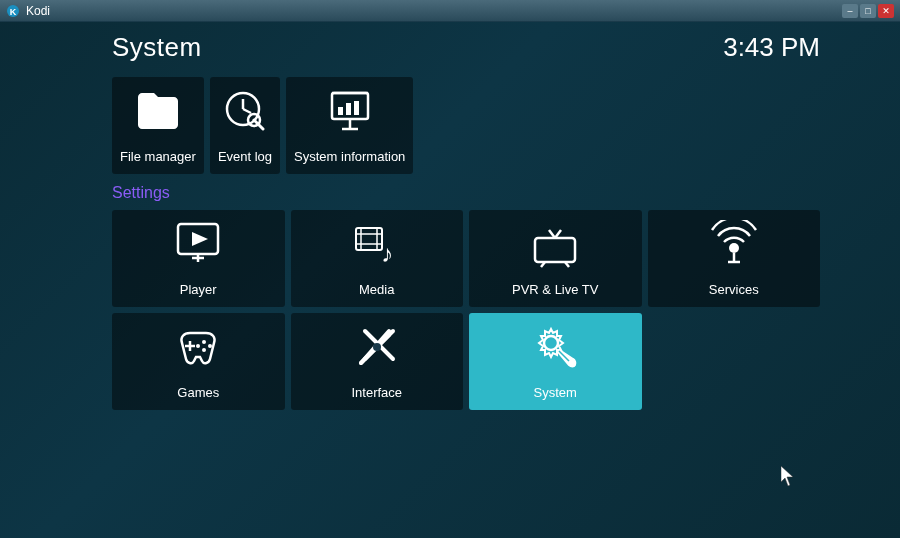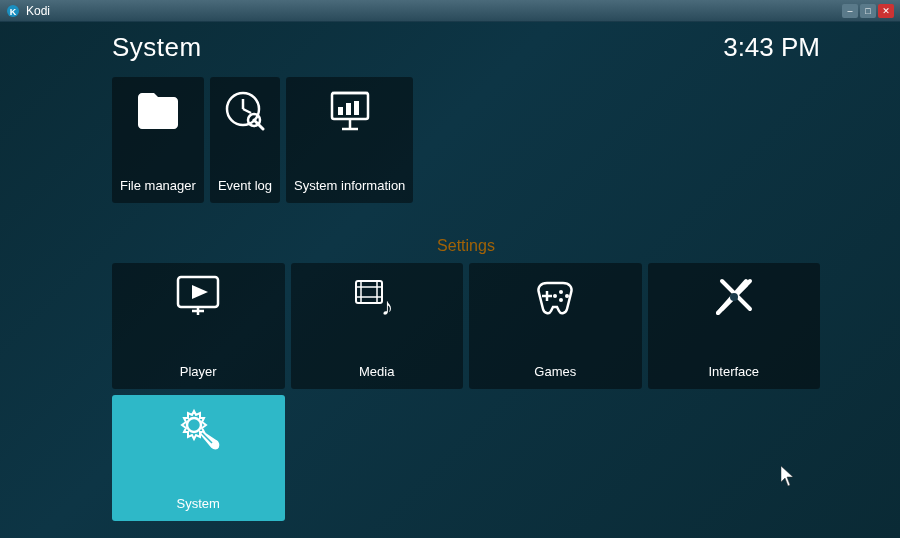--- a/index.html
+++ b/index.html
@@ -86,46 +86,44 @@
       display: flex;
       gap: 6px;
       margin-bottom: 10px;
     }
 
     
     #settings-section {
       flex: 1;
     }
     #settings-label {
-      text-align: center;
+      text-align: left;
       font-size: 16px;
       font-weight: 400;
-      color: #a16207;
+      color: #8b5cf6;
       margin-bottom: 8px;
-      margin-top: 24px;
     }
     #settings-grid {
       display: grid;
       grid-template-columns: repeat(4, 1fr);
       gap: 6px;
     }
 
     
     .grid-item {
       background: rgba(0,0,0,0.45);
       border-radius: 3px;
       display: flex;
       flex-direction: column;
       align-items: center;
       justify-content: center;
       cursor: pointer;
       transition: background 0.2s;
       padding: 10px 8px 10px 8px;
       min-height: 95px;
-      gap: 29px;
     }
     .grid-item.active {
       background: #2eb8c8;
     }
     .grid-item .icon {
       font-size: 38px;
       margin-bottom: 8px;
       line-height: 1;
       color: #fff;
     }
@@ -262,21 +260,51 @@
             <line x1="3" y1="24" x2="29" y2="24" stroke="white" stroke-width="1.5"></line>
             <line x1="8" y1="8" x2="8" y2="30" stroke="white" stroke-width="1.5"></line>
             <line x1="24" y1="8" x2="24" y2="30" stroke="white" stroke-width="1.5"></line>
 
             <text x="28" y="42" font-size="24" fill="white" font-family="Arial">♪</text>
           </svg>
         </div>
         <span class="label">Media</span>
       </div>
 
-
+      <div class="grid-item">
+        <div class="icon">
+          <svg viewBox="0 0 48 48" xmlns="http://www.w3.org/2000/svg">
+
+            <line x1="18" y1="10" x2="24" y2="18" stroke="white" stroke-width="2.5"></line>
+            <line x1="30" y1="10" x2="24" y2="18" stroke="white" stroke-width="2.5"></line>
+
+            <rect x="4" y="18" width="40" height="24" rx="3" stroke="white" stroke-width="2.5" fill="none"></rect>
+
+            <line x1="14" y1="42" x2="10" y2="47" stroke="white" stroke-width="2.5"></line>
+            <line x1="34" y1="42" x2="38" y2="47" stroke="white" stroke-width="2.5"></line>
+          </svg>
+        </div>
+        <span class="label">PVR &amp; Live TV</span>
+      </div>
+
+      <div class="grid-item">
+        <div class="icon">
+          <svg viewBox="0 0 48 48" xmlns="http://www.w3.org/2000/svg">
+
+            <circle cx="24" cy="28" r="5" fill="white"></circle>
+            <path d="M14 22 A14 14 0 0 1 34 22" stroke="white" stroke-width="2.5" fill="none"></path>
+            <path d="M8 16 A20 20 0 0 1 40 16" stroke="white" stroke-width="2.5" fill="none"></path>
+            <path d="M2 10 A26 26 0 0 1 46 10" stroke="white" stroke-width="2.5" fill="none"></path>
+
+            <line x1="24" y1="33" x2="24" y2="42" stroke="white" stroke-width="2.5"></line>
+            <line x1="18" y1="42" x2="30" y2="42" stroke="white" stroke-width="2.5"></line>
+          </svg>
+        </div>
+        <span class="label">Services</span>
+      </div>
 
       <div class="grid-item">
         <div class="icon">
           <svg viewBox="0 0 48 48" xmlns="http://www.w3.org/2000/svg">
             <path d="M8 20 C6 14 10 10 16 10 L32 10 C38 10 42 14 40 20 L36 36 C35 40 30 42 28 38 L26 34 L22 34 L20 38 C18 42 13 40 12 36 Z" stroke="white" stroke-width="2.5" fill="none"></path>
 
             <line x1="16" y1="18" x2="16" y2="28" stroke="white" stroke-width="2.5"></line>
             <line x1="11" y1="23" x2="21" y2="23" stroke="white" stroke-width="2.5"></line>
 
             <circle cx="30" cy="19" r="2" fill="white"></circle>

